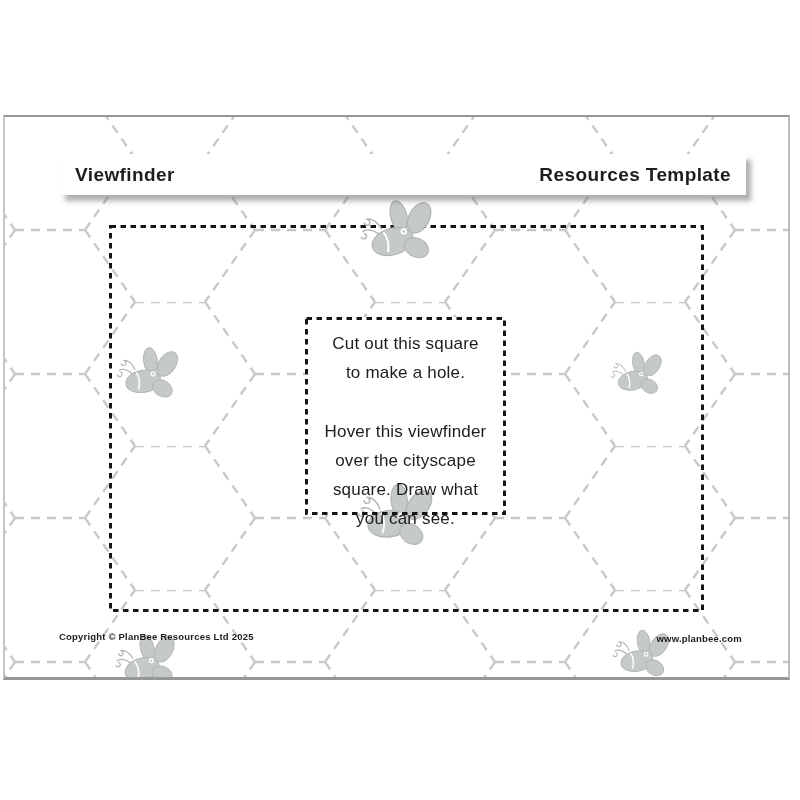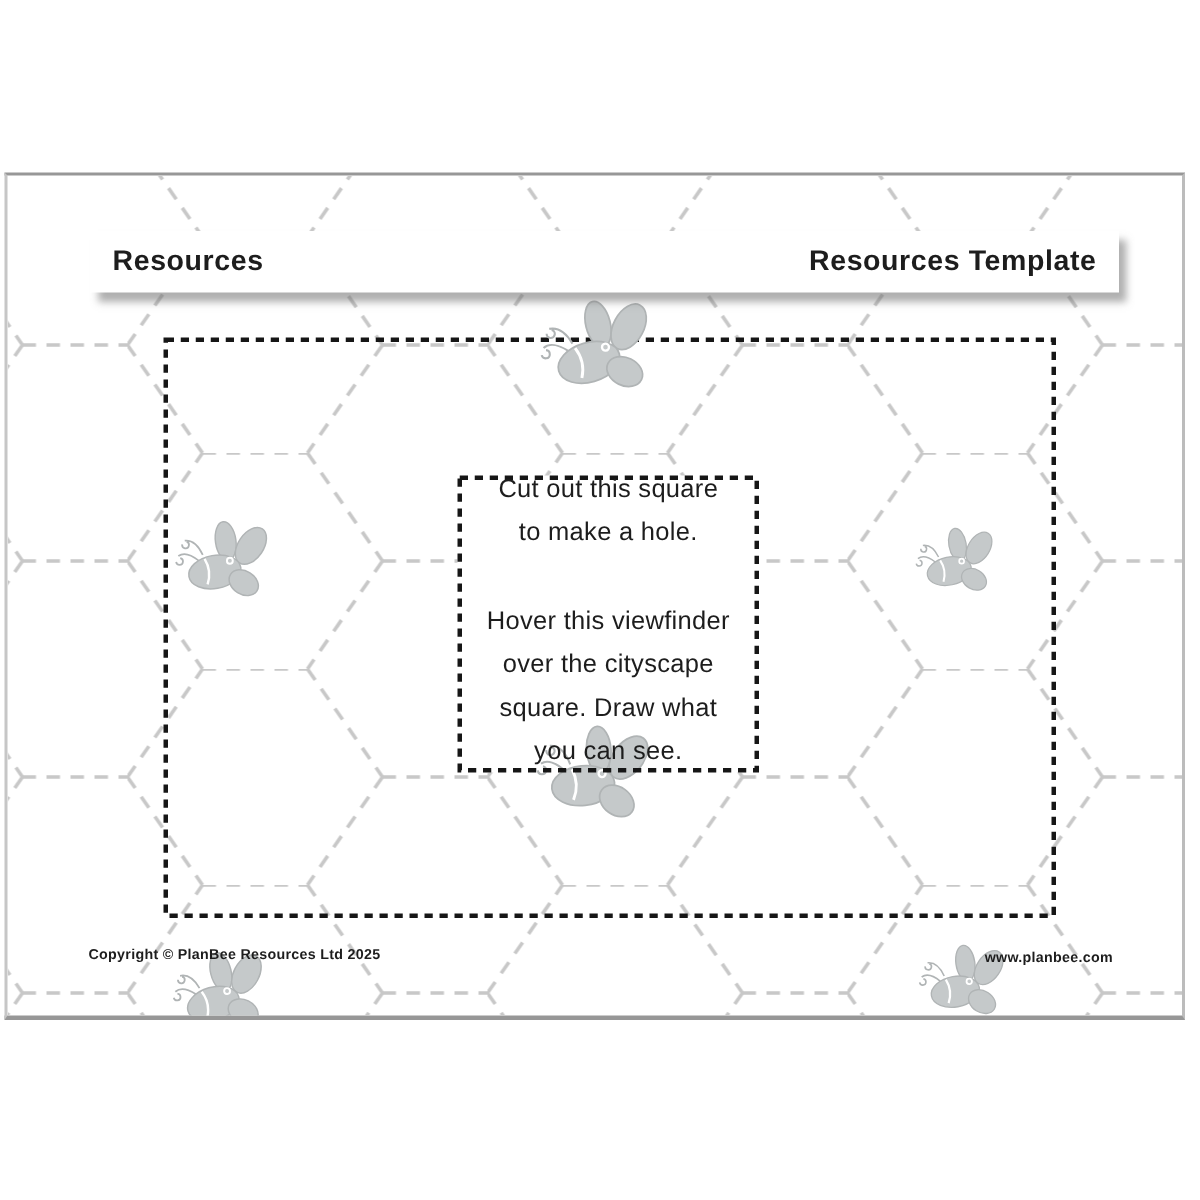--- a/index.html
+++ b/index.html
@@ -60,21 +60,21 @@
   .sheet-title,.sheet-subtitle{
     font-size:19px;font-weight:700;color:var(--text);letter-spacing:.4px;
   }
 
   
   .instructions{
     position:absolute;left:300px;top:200px;width:201px;height:198px;z-index:5;
     display:flex;flex-direction:column;align-items:center;
     padding-top:12px;gap:30px;
     font-size:17px;line-height:29px;color:var(--text);
-    text-align:center;white-space:pre-line;letter-spacing:.2px;justify-content:flex-end;
+    text-align:center;white-space:pre-line;letter-spacing:.2px;
   }
 
   
   .footer-copyright{
     position:absolute;left:54px;top:514px;z-index:5;
     font-size:9.5px;font-weight:700;color:var(--text);letter-spacing:.2px;
   }
   .footer-website{
     position:absolute;right:46px;top:516px;z-index:5;
     font-size:9.5px;font-weight:700;color:var(--text);letter-spacing:.2px;margin-left:32px;
@@ -141,21 +141,21 @@
     <div class="instructions">
       <div>Cut out this square
 to make a hole.</div>
       <div>Hover this viewfinder
 over the cityscape
 square. Draw what
 you can see.</div>
     </div>
 
     <div class="title-bar">
-      <span class="sheet-title">Resources</span>
+      <span class="sheet-title">Viewfinder</span>
       <span class="sheet-subtitle">Resources Template</span>
     </div>
 
     <span class="footer-copyright">Copyright © PlanBee Resources Ltd 2025</span>
     <span class="footer-website">www.planbee.com</span>
 
   </div>
 </div>
 
 </body></html>

